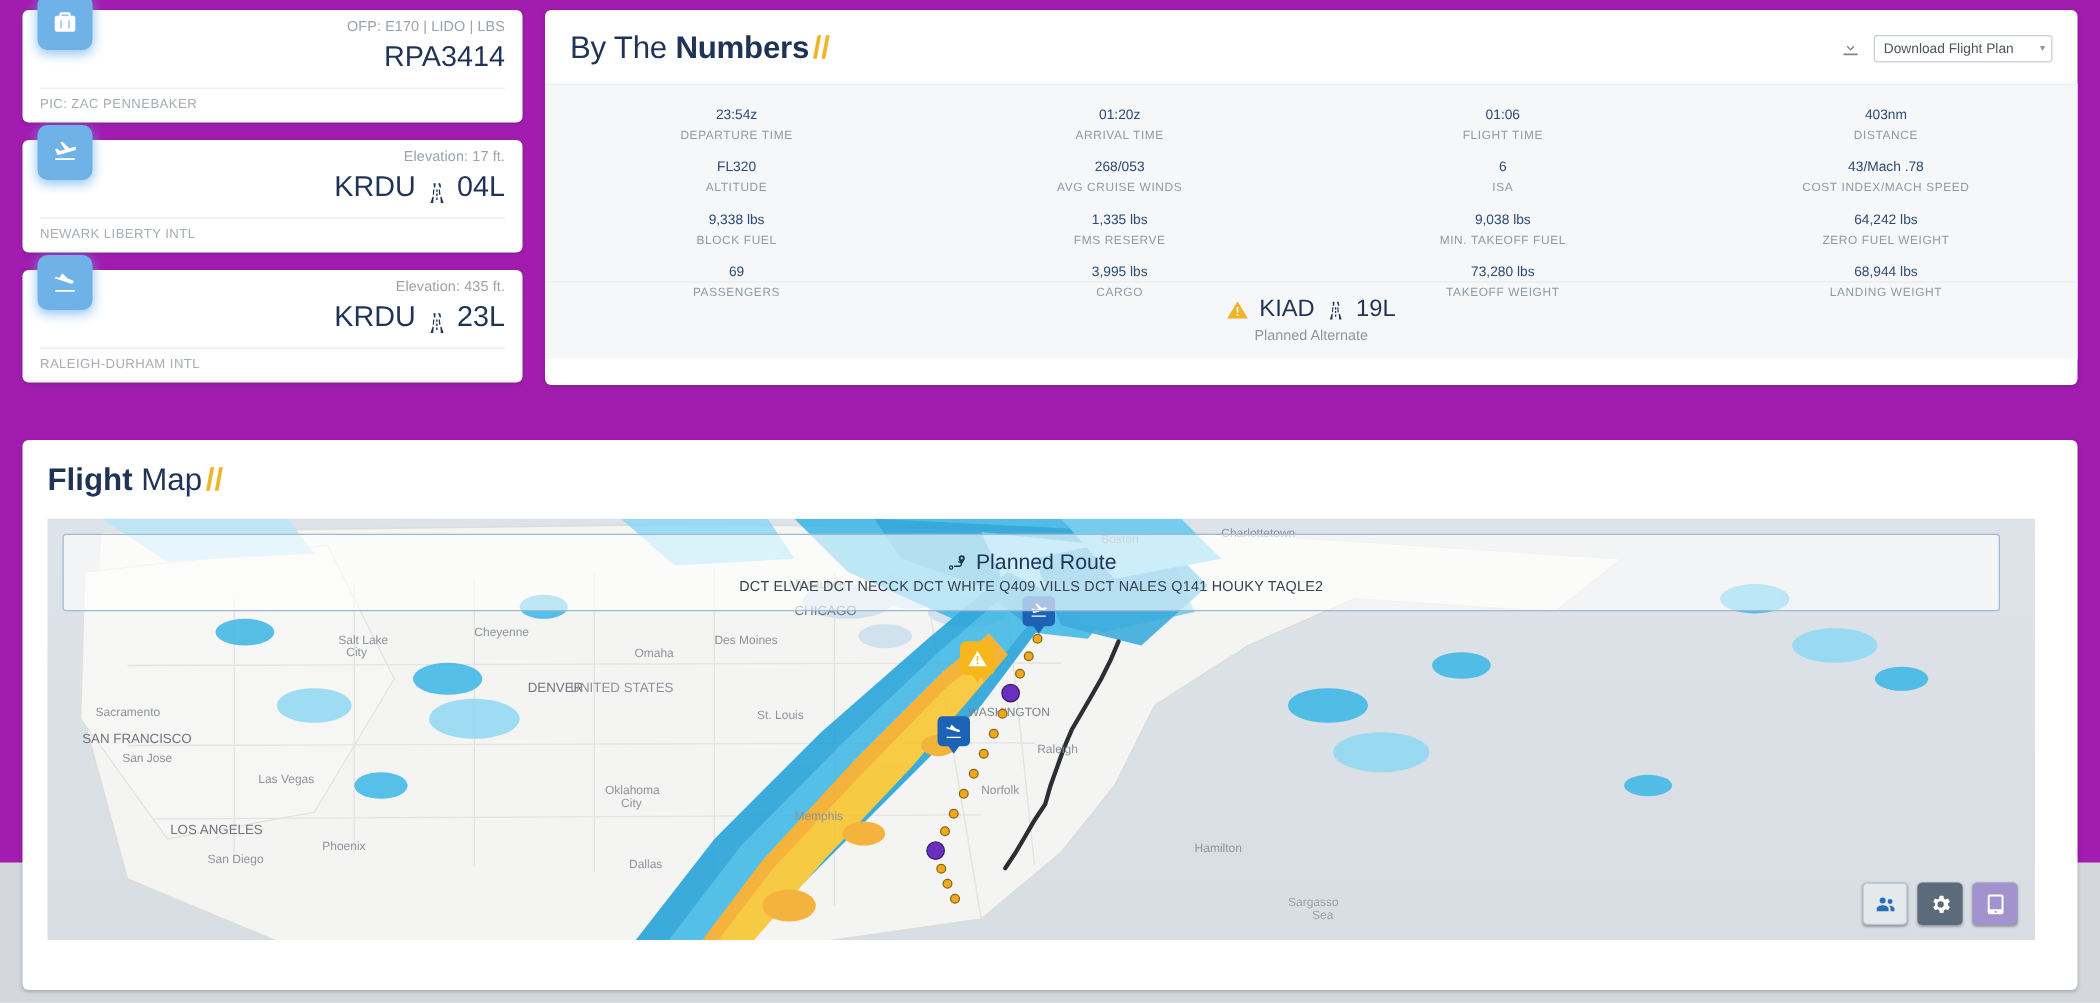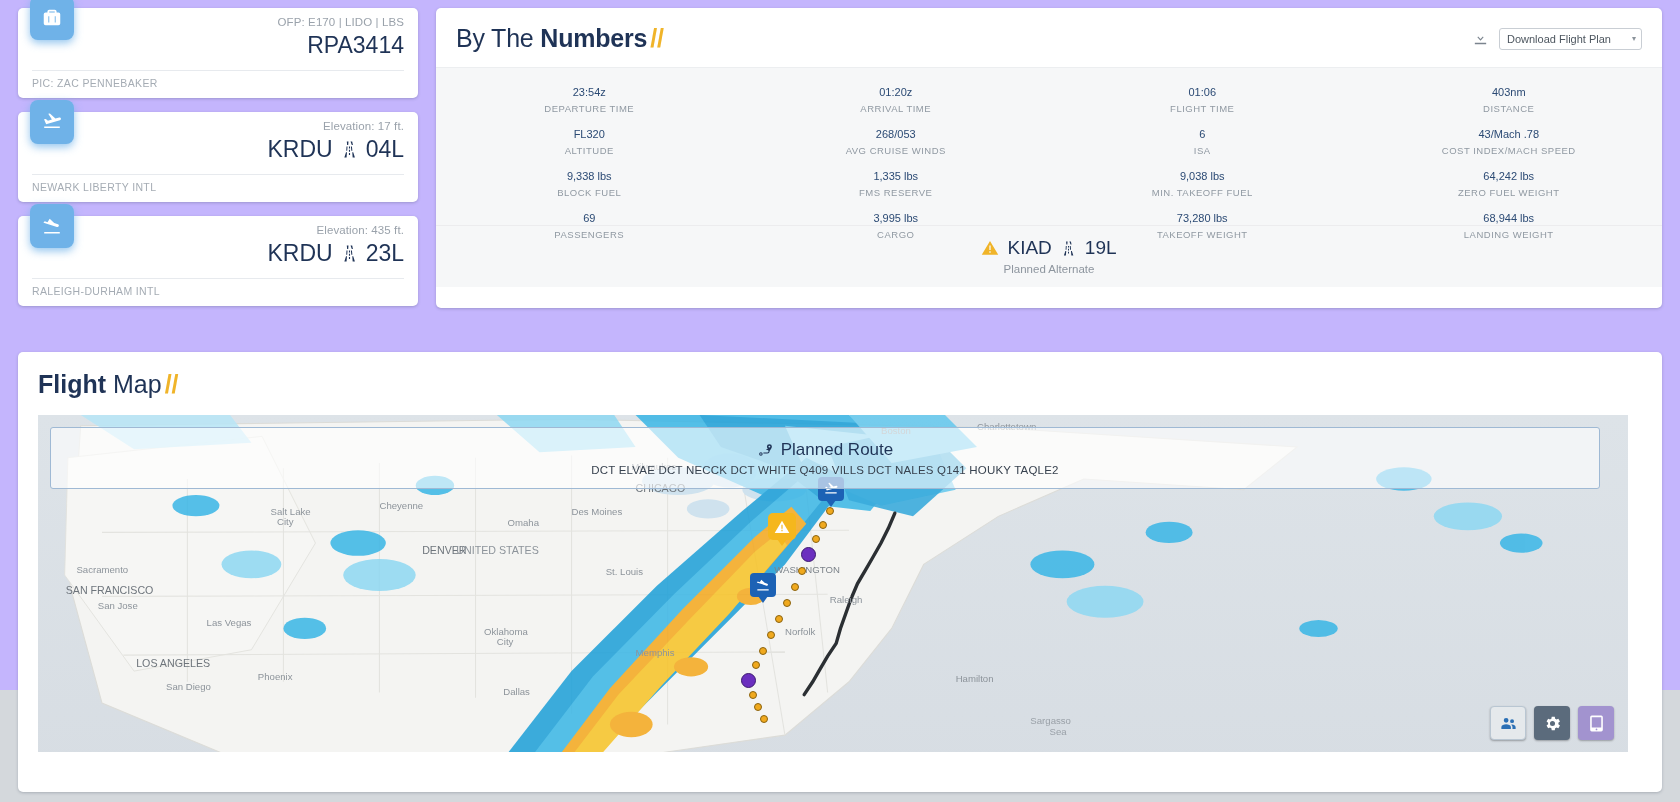--- a/index.html
+++ b/index.html
@@ -7,21 +7,21 @@
   html, body {
     margin: 0; padding: 0;
     width: 1680px; height: 802px;
     overflow: hidden;
     background: #d4d8dc;
     font-family: "Liberation Sans", sans-serif;
   }
   .page {
     position: relative;
     width: 1680px; height: 690px;
-    background: #c4b5fd;
+    background: #a21caf;
   }
 
   
   .top-row {
     display: flex;
     padding: 8px 18px 0 18px;
     gap: 18px;
     height: 340px;
   }
 
@@ -54,21 +54,21 @@
     font-size: 11.5px;
     color: #9aa2ab;
     letter-spacing: .1px;
     line-height: 16px;
   }
   .card-title {
     font-size: 23px;
     color: #1f3356;
     line-height: 30px;
     white-space: nowrap;
-    display: flex; align-items: center; justify-content: flex-end; gap: 7px;
+    display: flex; align-items: flex-end; justify-content: flex-end; gap: 7px;
   }
   .card-title .rwy-icon { width: 19px; height: 19px; fill: #1f3356; flex: 0 0 19px; }
   .card-divider { border-top: 1px solid #e7eaee; margin: 0 14px; }
   .card-foot {
     padding: 6px 14px;
     font-size: 10.5px;
     color: #a5acb4;
     letter-spacing: .35px;
     text-transform: uppercase;
   }

